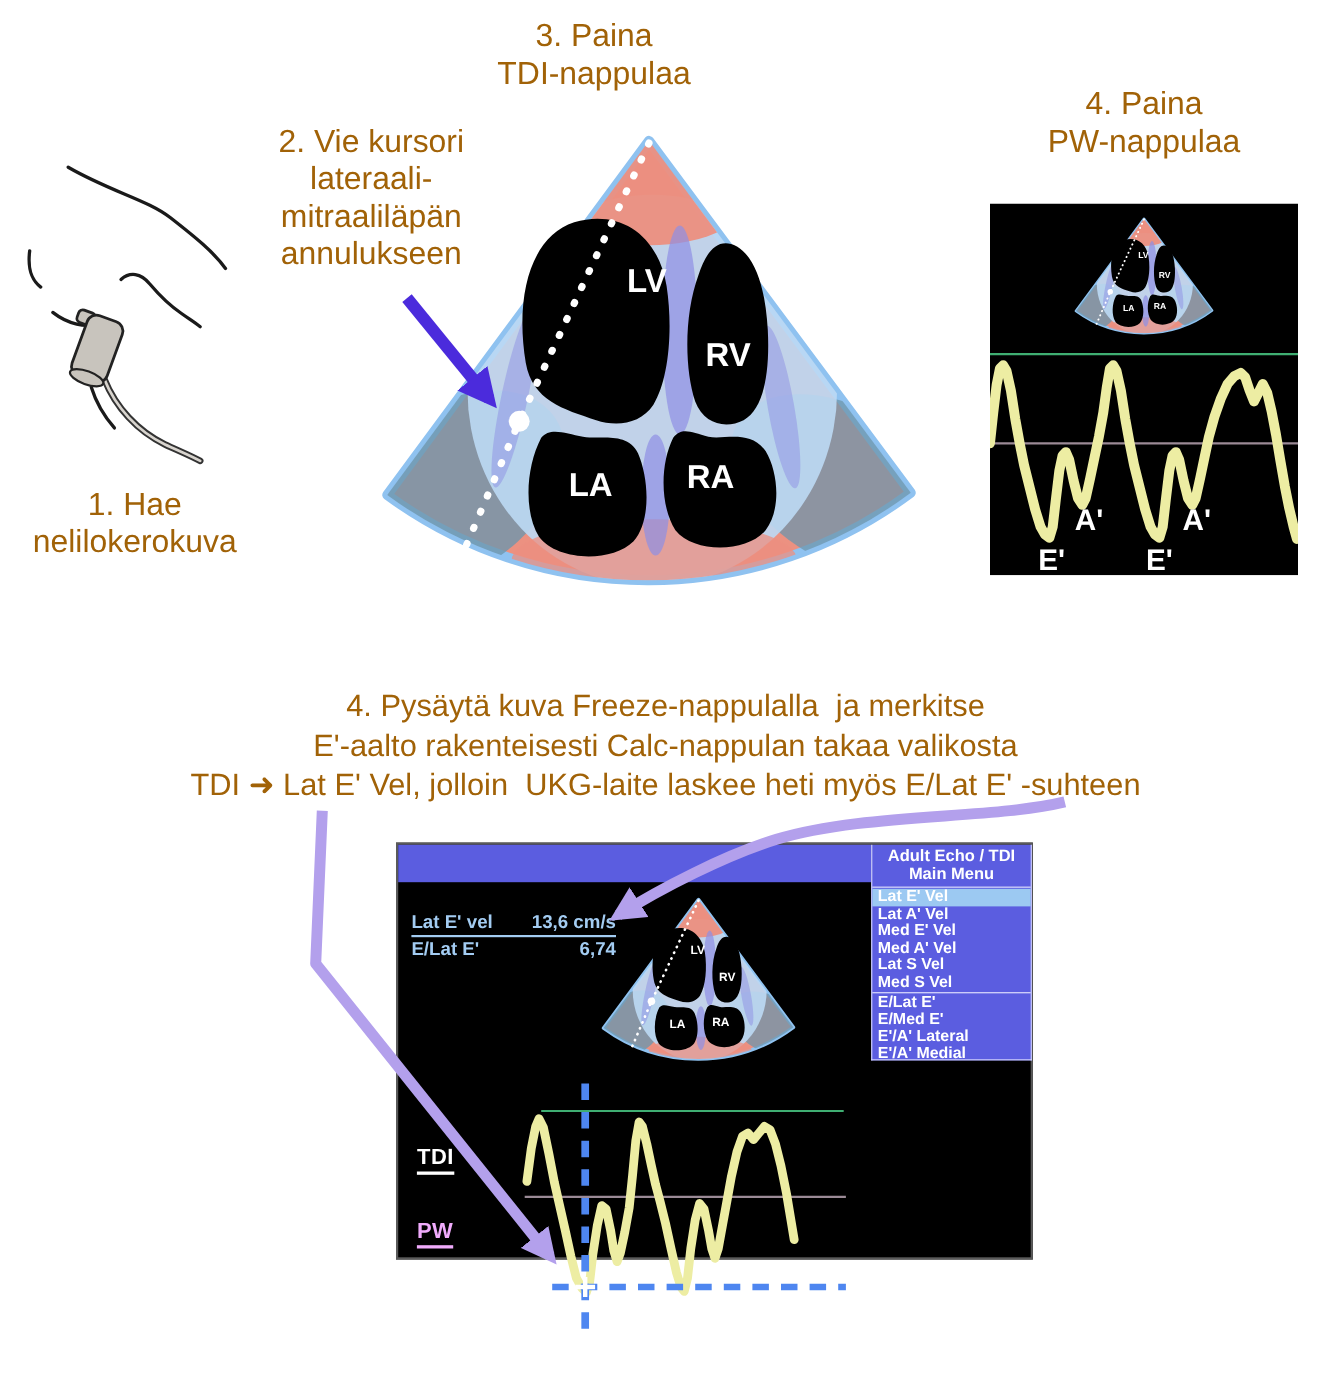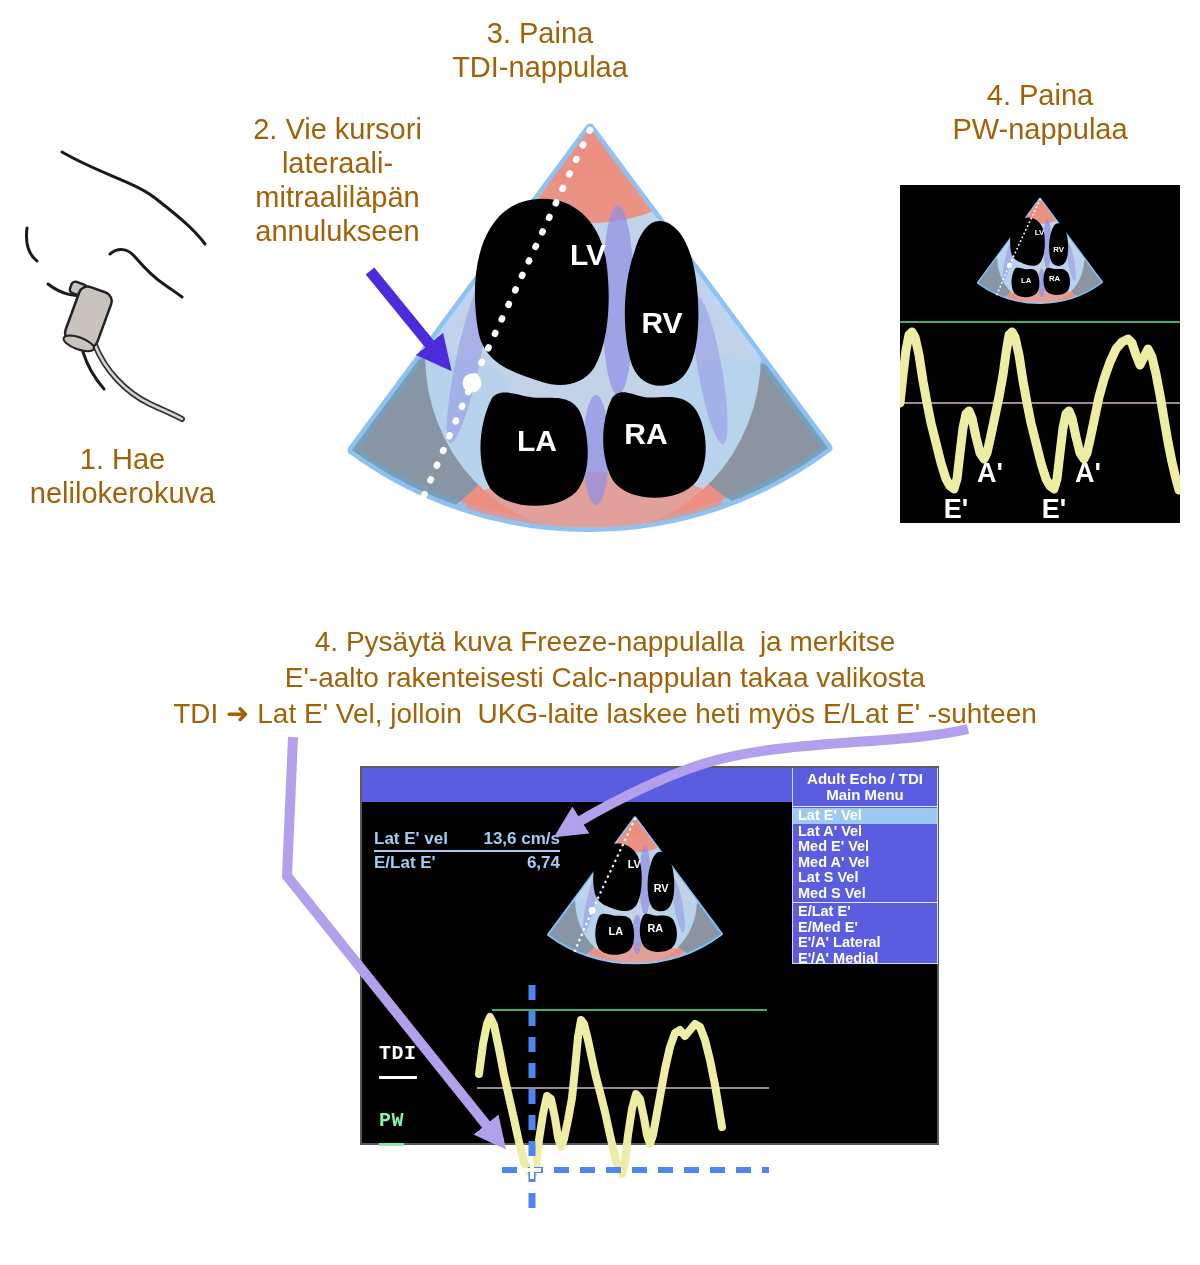--- a/index.html
+++ b/index.html
@@ -27,23 +27,23 @@
   .menu-sep{height:0;border-top:1.5px solid #e8e8ff;margin:1px 0;}
   .menu-item{height:15.5px;line-height:15.5px;padding-left:5px;white-space:nowrap;}
   .menu-item.selected{background:#9CC9F2;}
   .meas{
     position:absolute;left:12px;top:60px;width:186px;color:#A3CCF2;
     font-size:17px;font-weight:bold;
   }
   .meas-row{display:flex;justify-content:space-between;line-height:22px;}
   .meas-row.underlined{border-bottom:2px solid #A3CCF2;}
   .mode-label{position:absolute;font-size:20px;font-weight:bold;letter-spacing:0.5px;}
-  .mode-label span{display:inline-block;border-bottom:3px solid currentColor;padding-bottom:11px;font-family:Liberation Mono, monospace;}
+  .mode-label span{display:inline-block;border-bottom:3px solid currentColor;padding-bottom:1px;}
   .mode-tdi{left:17px;top:273px;color:#fff;}
-  .mode-pw{left:17px;top:340px;color:#86efac;}
+  .mode-pw{left:17px;top:340px;color:#f0abfc;}
   .overlay{position:absolute;left:0;top:0;pointer-events:none;}
   .hidden-defs{position:absolute;width:0;height:0;}
 </style>
 </head>
 <body>
 
 <div class="canvas">
 
   <svg class="hidden-defs" xmlns="http://www.w3.org/2000/svg">
     <defs>

